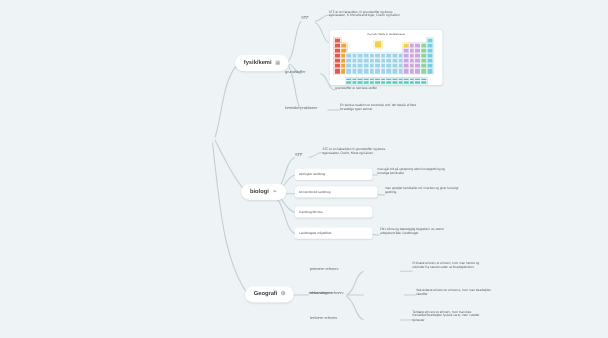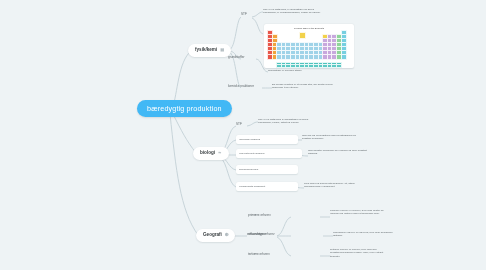--- a/index.html
+++ b/index.html
@@ -106,21 +106,20 @@
 
     <path d="M277 236 C 284 234 284 219 291 217"></path>
     <path d="M277 236 C 284 236 284 236 291 236"></path>
     <path d="M277 237 C 284 240 284 254 291 256"></path>
 
     <path d="M320 217 C 325 217 325 217 330 217"></path>
     <path d="M323 236 C 328 236 328 236 333 236"></path>
     <path d="M320 256 C 325 256 325 256 330 256"></path>
   </svg>
 
-  <div class="node root" style="left:137px;top:100px;">bæredygtig produktion</div>
 
   <div class="node lvl1" style="left:188px;top:44px;">
     <span>fysik/kemi</span>
     <span class="ico">▦</span>
   </div>
 
   <div class="node lvl2" style="left:241px;top:13px;">STF</div>
 
   <div class="node leaf-note" style="left:263px;top:8px;">STF er en faktaviden, fx grundstoffer og deres egenskaber, fx Klimaforandringer, Fosfor og Kalium.</div>
 

